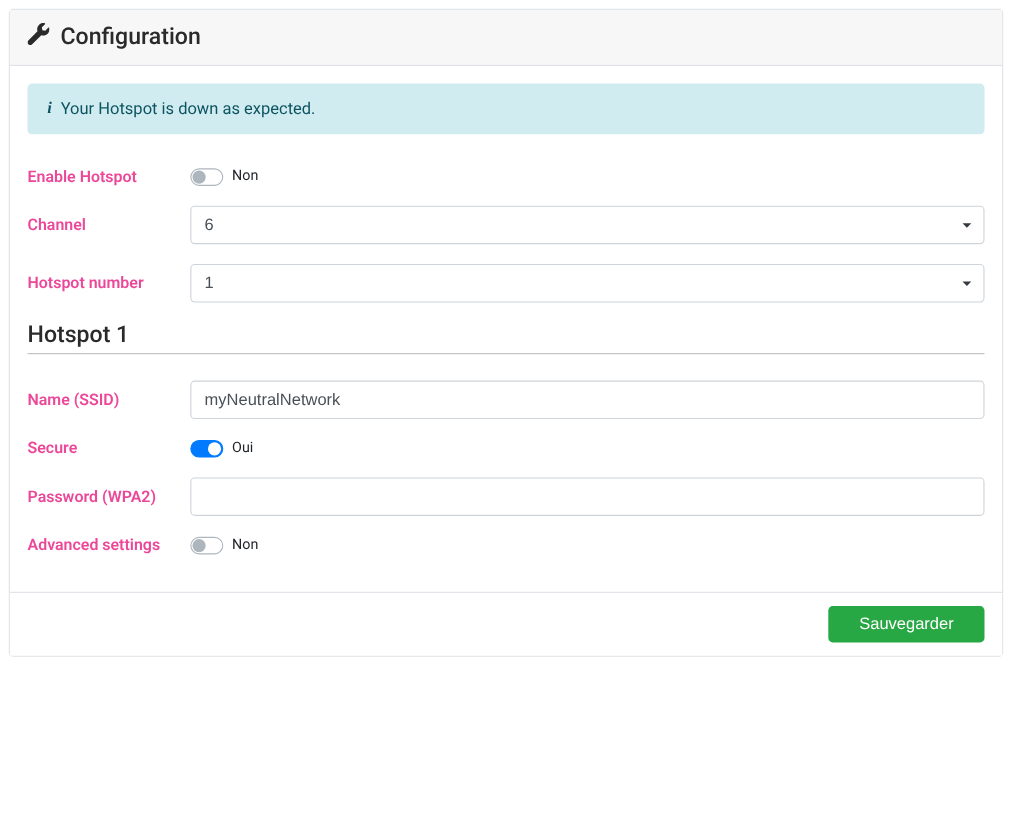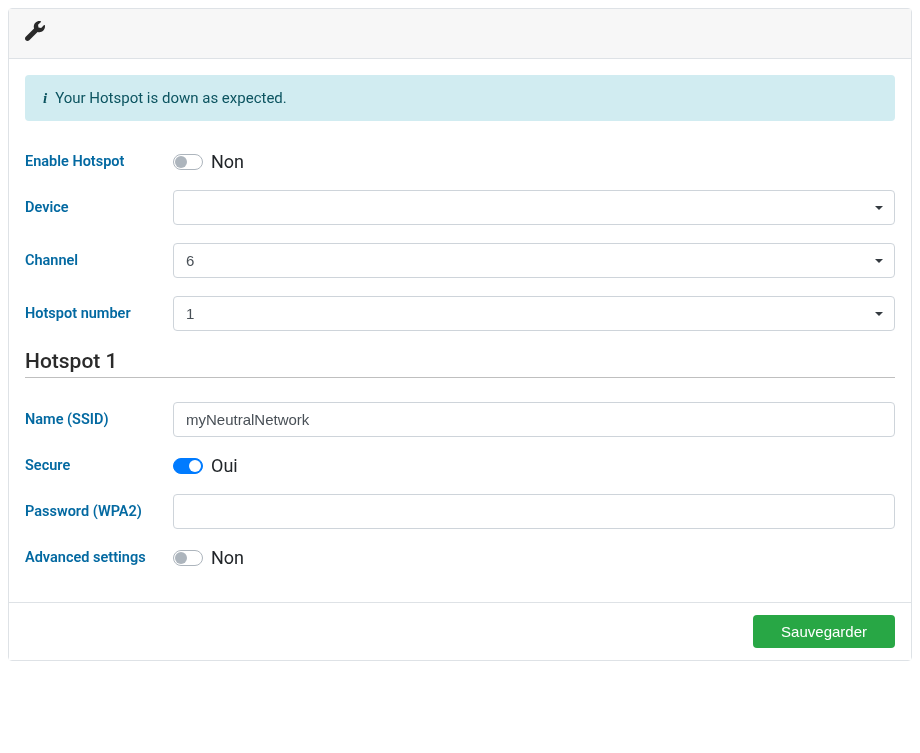--- a/index.html
+++ b/index.html
@@ -47,21 +47,21 @@
   }
   .form-row {
     display: flex;
     align-items: center;
     margin-bottom: 18px;
   }
   .form-label {
     width: 148px;
     font-weight: 600;
     font-size: 14.5px;
-    color: #0369a1;
+    color: #ec4899;
   }
   .form-control-wrap {
     flex: 1;
   }
   .form-select, .form-input {
     width: 100%;
     padding: 8px 12px;
     font-size: 15px;
     border: 1px solid #ced4da;
     border-radius: 4px;
@@ -123,21 +123,21 @@
   }
   .toggle.on {
     background: #007bff;
     border-color: #007bff;
   }
   .toggle.on .knob {
     background: #fff;
     left: 15px;
   }
   .toggle-label {
-    font-size: 18px;
+    font-size: 13px;
     color: #212529;
   }
   .section-title {
     font-size: 21px;
     font-weight: 500;
     margin-bottom: 4px;
     color: #2a2a2a;
   }
   hr.section-rule {
     border: none;
@@ -164,47 +164,40 @@
 </head>
 <body>
 
 <div class="panel">
   <div class="panel-header">
     <span class="wrench-icon">
       <svg viewBox="0 0 512 512">
           <path d="M507.73 109.1c-2.24-9.03-13.54-12.09-20.12-5.51l-74.36 74.36-67.88-11.31-11.31-67.88 74.36-74.36c6.62-6.62 3.43-17.9-5.66-20.16-47.38-11.74-99.55 .91-136.58 37.93-39.64 39.64-50.55 97.1-34.05 147.2L18.74 402.76c-24.99 24.99-24.99 65.51 0 90.5 24.99 24.99 65.51 24.99 90.5 0l213.21-213.21c50.12 16.71 107.47 5.68 147.37-34.22 37.07-37.07 49.7-89.32 37.91-136.73z"></path>
         </svg>
     </span>
+    <span>Configuration</span>
   </div>
 
   <div class="panel-body">
 
     <div class="alert">
       <span class="info-icon">i</span>
       <span>Your Hotspot is down as expected.</span>
     </div>
 
     <div class="form-row">
       <div class="form-label">Enable Hotspot</div>
       <div class="form-control-wrap toggle-wrap">
         <div class="toggle">
             <div class="knob"></div>
           </div>
         <span class="toggle-label">Non</span>
       </div>
     </div>
 
-    <div class="form-row">
-      <div class="form-label">Device</div>
-      <div class="form-control-wrap select-wrap">
-        <select class="form-select">
-          <option></option>
-        </select>
-      </div>
-    </div>
 
     <div class="form-row">
       <div class="form-label">Channel</div>
       <div class="form-control-wrap select-wrap">
         <select class="form-select">
           <option>6</option>
         </select>
       </div>
     </div>
 

